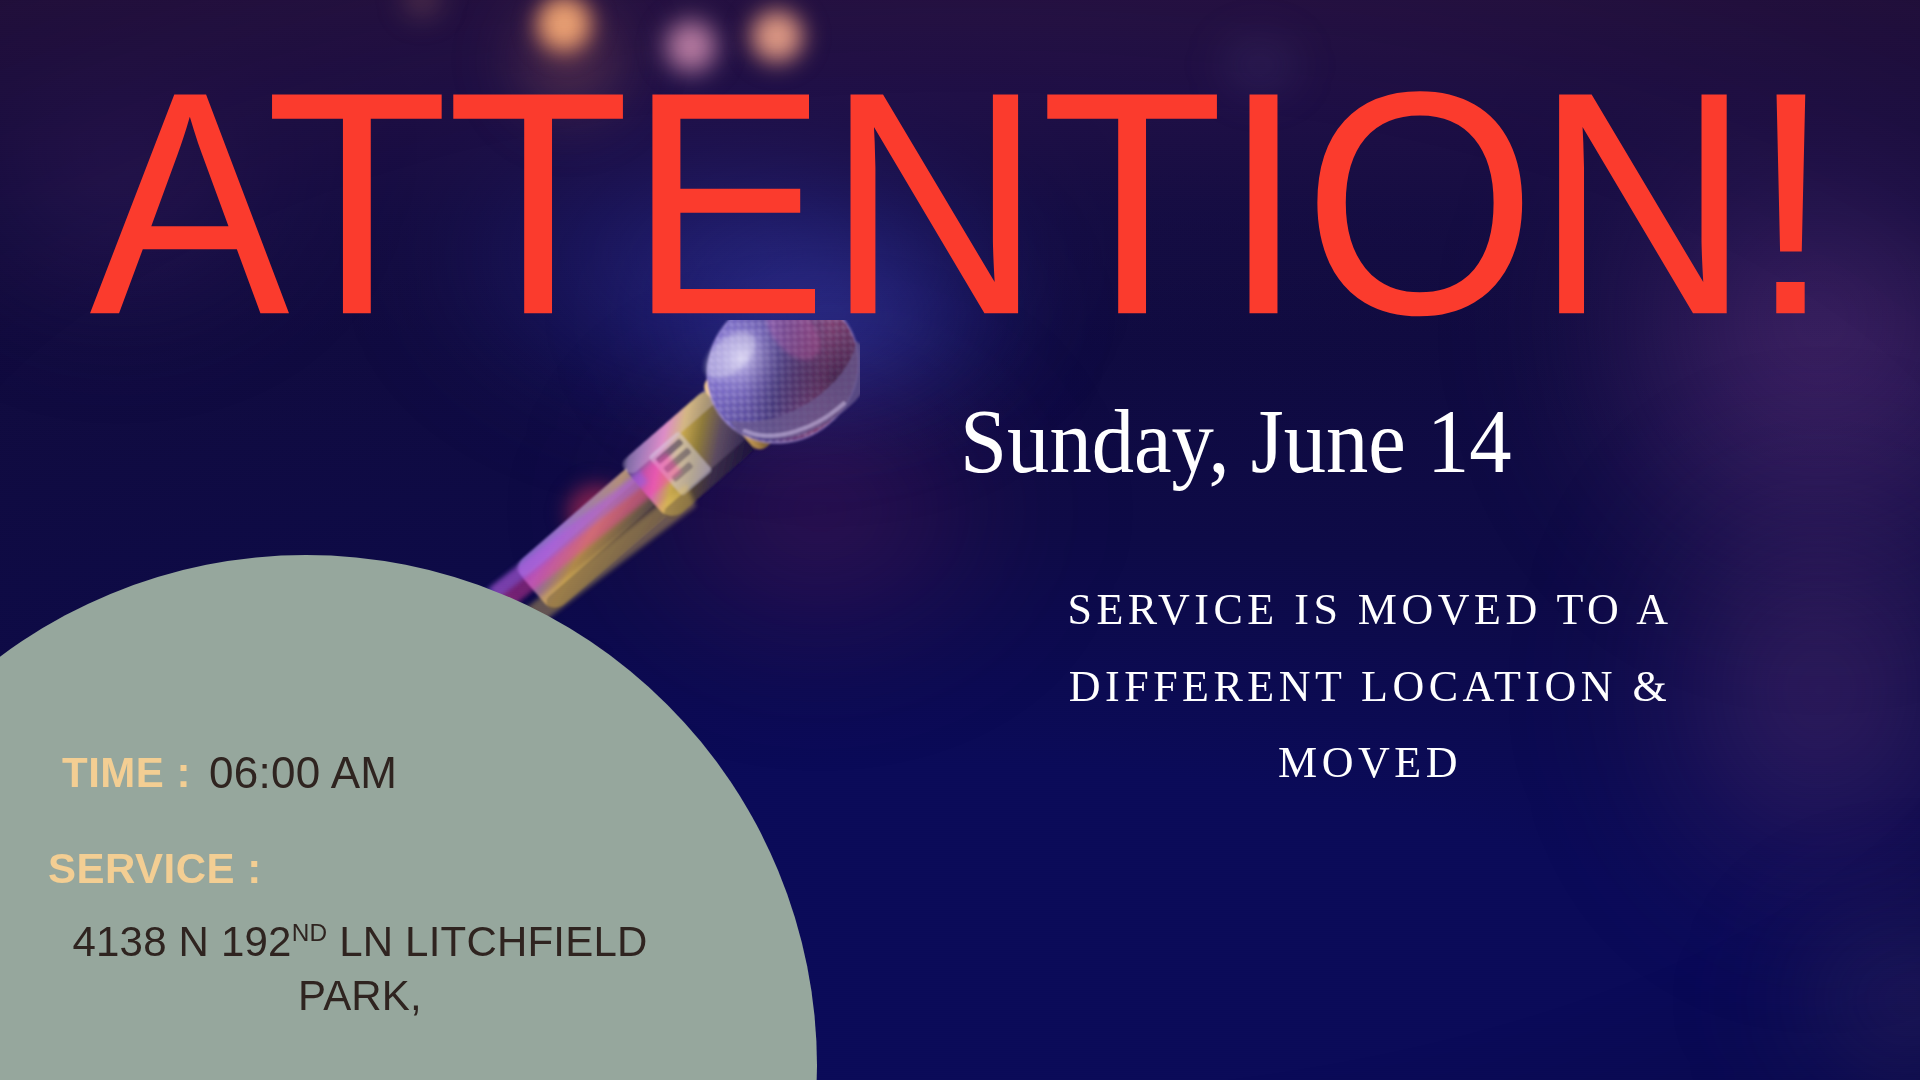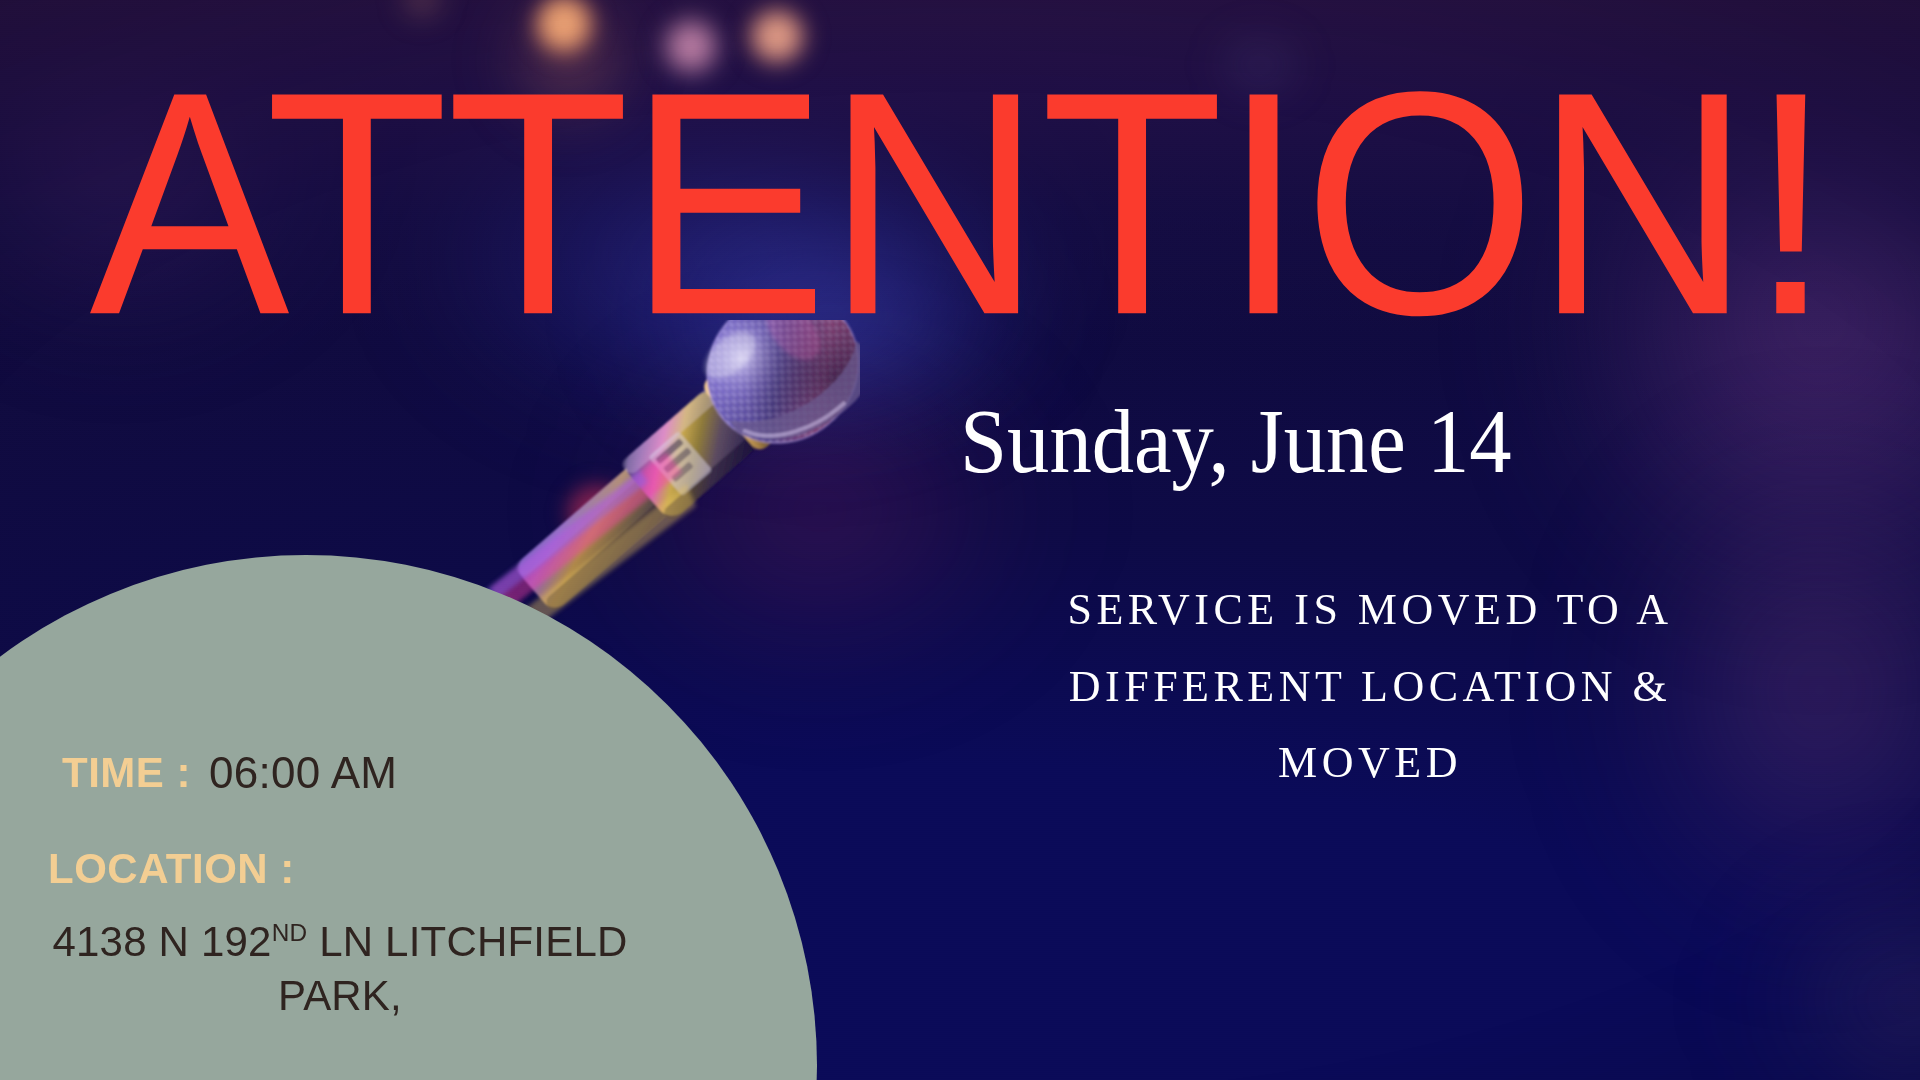--- a/index.html
+++ b/index.html
@@ -174,20 +174,21 @@
   }
   .address-lines{
     position:absolute;left:0px;top:915px;width:680px;
     text-align:center;
     color:#2f2420;
     font-family:"Liberation Sans",sans-serif;
     font-size:42px;
     font-weight:400;
     line-height:1.28;
     letter-spacing:.2px;
+    padding-left:20px;
   }
   .address-lines sup{font-size:.58em;vertical-align:super;letter-spacing:.2px;}
 </style>
 </head>
 <body>
 
 <div id="stage">
 
   <div class="bg bg-base"></div>
   <div class="glow glow-blue-core"></div>
@@ -327,20 +328,20 @@
     <div>DIFFERENT LOCATION &amp;</div>
     <div>MOVED</div>
   </div>
 
   <div class="info-time">
     <span class="label">TIME :</span>
     <span class="value">06:00 AM</span>
   </div>
 
   <div class="info-address-label">
-    <span class="label">LOCATION :</span>
+    <span class="label">SERVICE :</span>
   </div>
 
   <div class="address-lines">
     <div><span>4138 N 192</span><sup>ND</sup><span> LN LITCHFIELD PARK,</span></div>
   </div>
 
 </div>
 
 </body></html>

